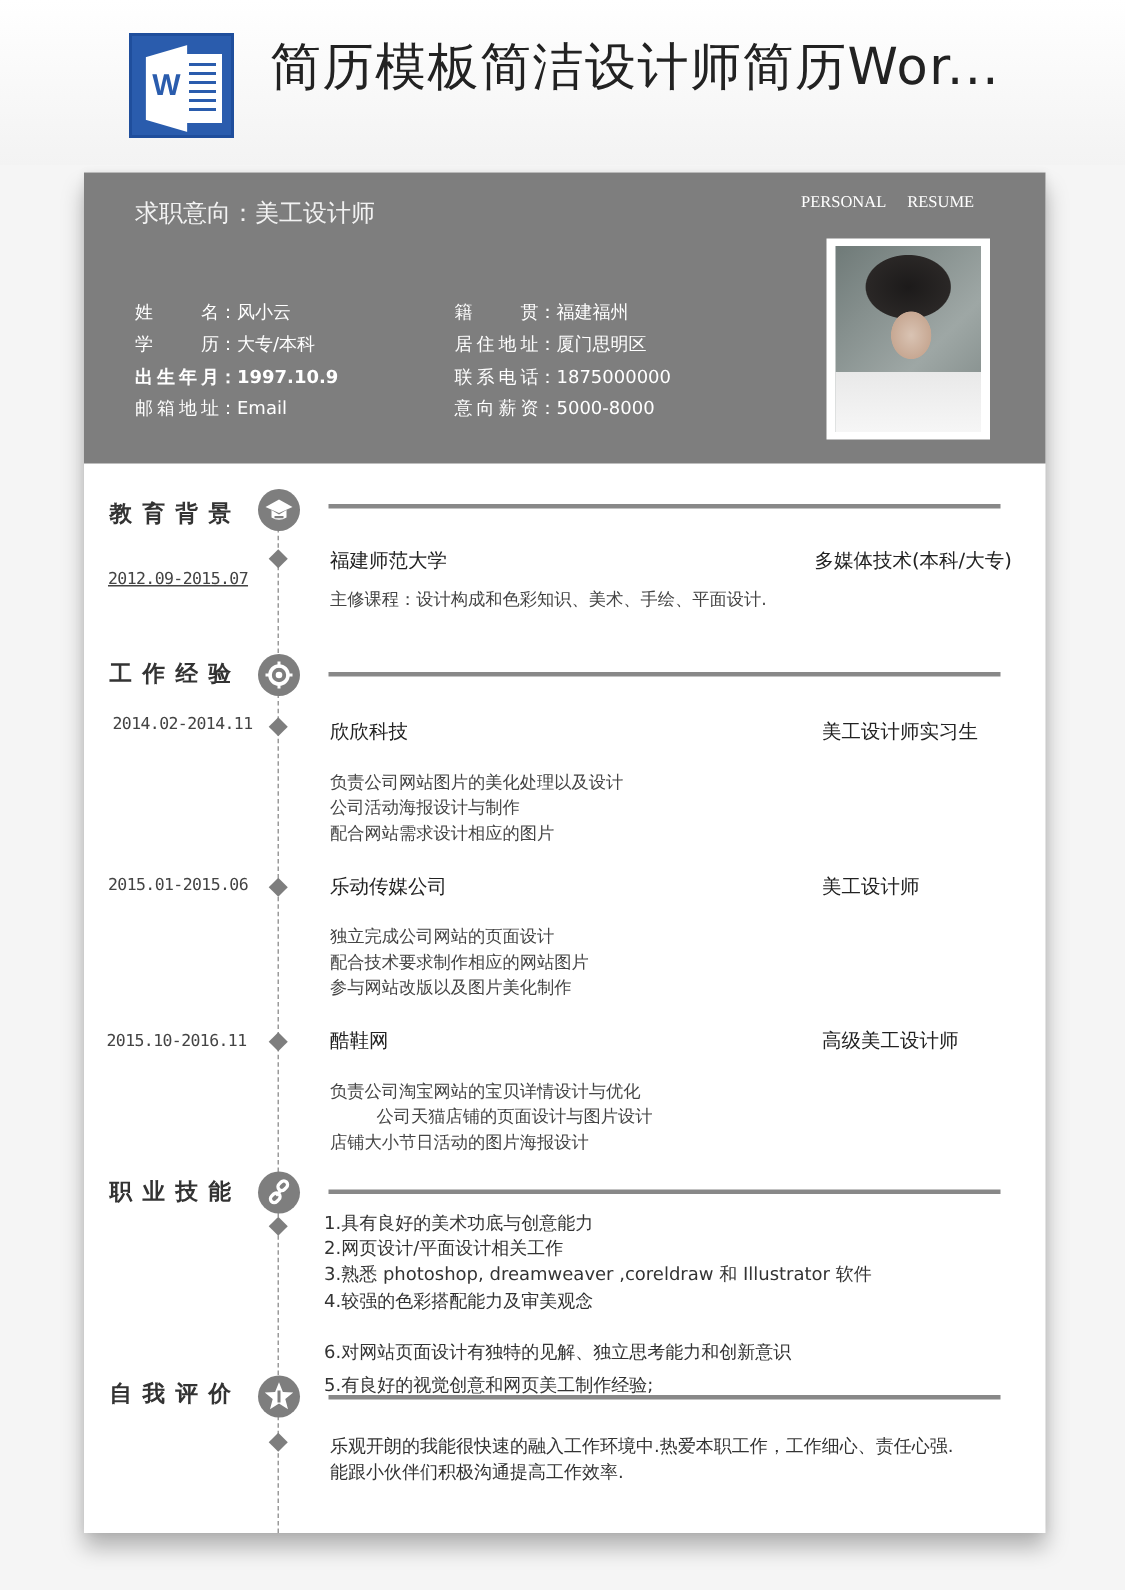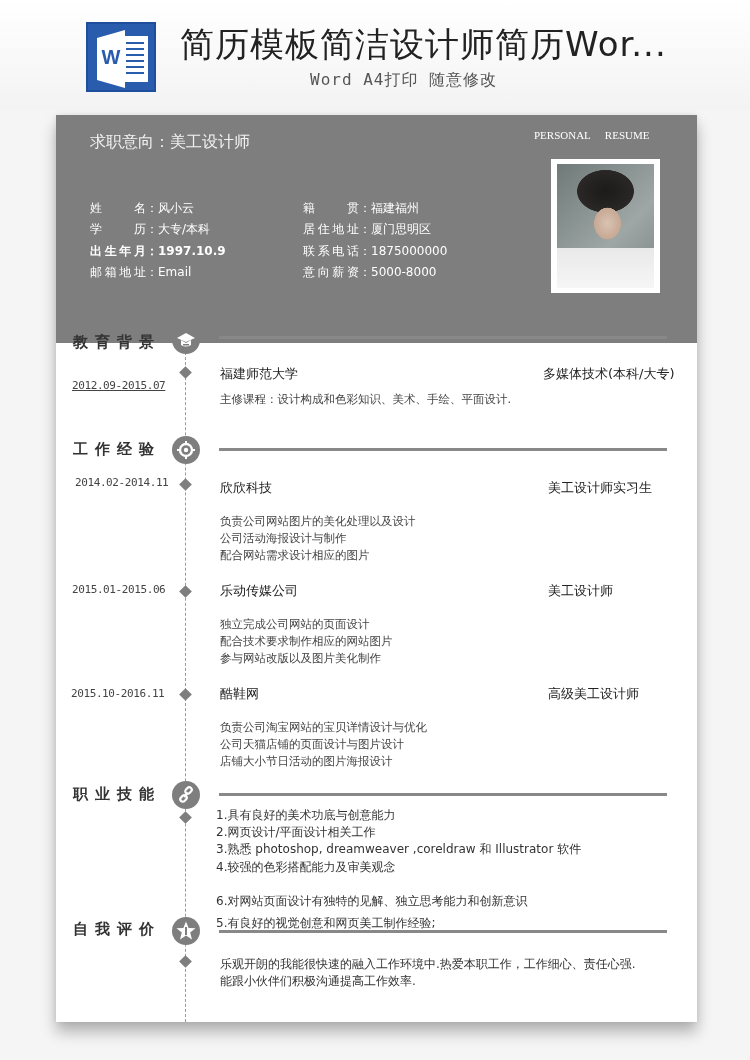--- a/index.html
+++ b/index.html
@@ -46,21 +46,21 @@
     font-family: "DejaVu Sans Mono", monospace;
   }
 
   
   .paper {
     position: absolute; left: 56px; top: 115px; width: 641px; height: 907px;
     background: #ffffff;
     box-shadow: 0 10px 14px rgba(0,0,0,0.28), 0 0 6px rgba(0,0,0,0.08);
   }
   .header {
-    position: absolute; left: 0; top: 0; width: 641px; height: 228px;
+    position: absolute; left: 0; top: 0; width: 641px; height: 194px;
     background: #7e7e7e; color: #fff;
   }
   .job-intent {
     position: absolute; left: 34px; top: 17px; font-size: 16px; color: #f2f2f2;
     font-family: "DejaVu Serif", serif; white-space: nowrap;
   }
   .personal-resume {
     position: absolute; left: 478px; top: 14px; font-size: 11px; color: #fff;
     font-family: "Liberation Serif", serif; white-space: nowrap; letter-spacing: 0;
   }
@@ -130,21 +130,20 @@
         <i style="top:12px"></i>
         <i style="top:18px"></i>
         <i style="top:24px"></i>
         <i style="top:30px"></i>
         <i style="top:36px"></i>
     </div>
     <div class="page"></div>
     <div class="w">W</div>
   </div>
   <div class="banner-title">简历模板简洁设计师简历Wor...</div>
-  <div class="banner-sub">Word A4打印 随意修改</div>
 </div>
 
 <div class="paper">
 
   <div class="header">
     <div class="job-intent">求职意向：美工设计师</div>
     <div class="personal-resume">
       <span>PERSONAL</span><span>RESUME</span>
     </div>
 
@@ -224,21 +223,21 @@
   <div class="role" style="left:492px; top:467px;">美工设计师</div>
   <div class="desc-line" style="top:502px;">独立完成公司网站的页面设计</div>
   <div class="desc-line" style="top:519px;">配合技术要求制作相应的网站图片</div>
   <div class="desc-line" style="top:536px;">参与网站改版以及图片美化制作</div>
 
   <div class="diamond" style="top:575px;"></div>
   <div class="date" style="left:15px; top:572px;">2015.10-2016.11</div>
   <div class="org" style="top:570px;">酷鞋网</div>
   <div class="role" style="left:492px; top:570px;">高级美工设计师</div>
   <div class="desc-line" style="top:605px;">负责公司淘宝网站的宝贝详情设计与优化</div>
-  <div class="desc-line" style="top:622px;">公司天猫店铺的页面设计与图片设计</div>
+  <div class="desc-line" style="top:622px;margin-left:31px;">公司天猫店铺的页面设计与图片设计</div>
   <div class="desc-line" style="top:639px;">店铺大小节日活动的图片海报设计</div>
 
   <div class="section-title" style="top:670px;">职业技能</div>
   <div class="section-icon" style="top:666px;">
     <svg width="20" height="20" viewBox="0 0 20 20">
         <rect x="9" y="3" width="7" height="5" rx="2.5" transform="rotate(-45 12.5 5.5)" fill="none" stroke="#fff" stroke-width="2.2"></rect>
         <rect x="4" y="11" width="7" height="5" rx="2.5" transform="rotate(-45 7.5 13.5)" fill="none" stroke="#fff" stroke-width="2.2"></rect>
         <line x1="8" y1="12" x2="12" y2="8" stroke="#fff" stroke-width="2"></line>
       </svg>
   </div>

